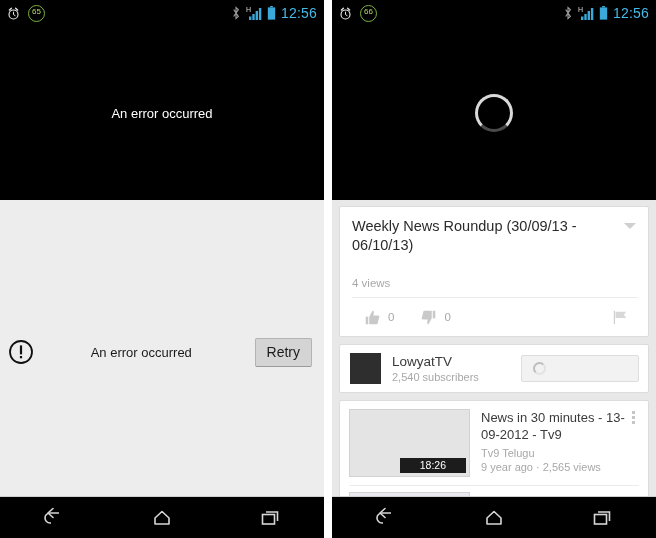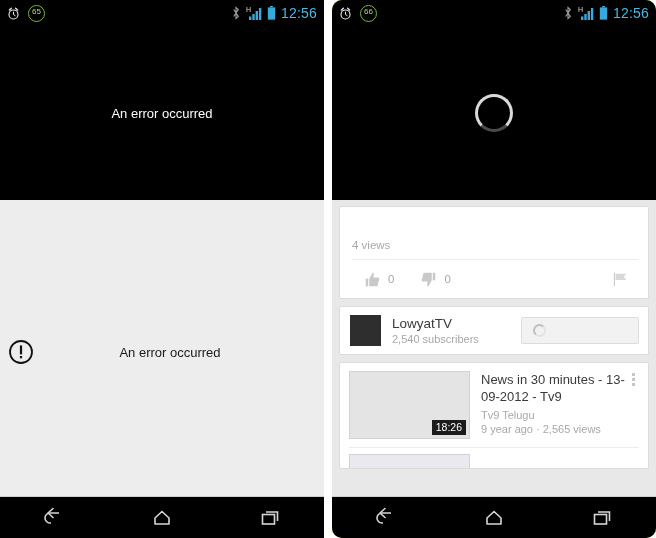--- a/index.html
+++ b/index.html
@@ -19,21 +19,21 @@
     height: 538px;
   }
   .phone {
     position: relative;
     height: 538px;
     overflow: hidden;
     background: #84cc16;
   }
   .phone-left  { width: 324px; }
   .gutter      { width: 8px; background: #ffffff; height: 538px; }
-  .phone-right { width: 324px; border-radius: 10px; }
+  .phone-right { width: 324px; }
 
   
   .statusbar {
     height: 26px;
     background: #000000;
     display: flex;
     align-items: center;
     padding: 0 7px 0 6px;
     box-sizing: border-box;
   }
@@ -243,21 +243,21 @@
     border: 1px solid #d2d2d2;
     flex: 0 0 auto;
     box-sizing: border-box;
   }
   .duration-badge {
     position: absolute;
     right: 3px; bottom: 3px;
     background: #1c1c1c;
     color: #ffffff;
     font-size: 10.5px;
-    padding: 1px 4px 2px;
+    padding: 1px 20px 2px;
     font-family: "Liberation Sans", sans-serif;
   }
   .related-meta { flex: 1 1 auto; margin-left: 11px; min-width: 0; }
   .related-title {
     font-size: 13px;
     color: #3a3a3a;
     line-height: 17px;
     font-family: "Liberation Sans", sans-serif;
   }
   .related-channel {
@@ -360,20 +360,21 @@
     </div>
 
     <div class="left-body">
       <div class="error-row">
         <svg class="error-circle-icon" viewBox="0 0 26 26">
           <circle cx="13" cy="13" r="11" fill="none" stroke="#111111" stroke-width="1.8"></circle>
           <rect x="11.9" y="6.4" width="2.2" height="9" fill="#111111"></rect>
           <rect x="11.9" y="17" width="2.2" height="2.3" fill="#111111"></rect>
         </svg>
         <div class="error-row-text">An error occurred</div>
+        <button class="retry-button">Retry</button>
       </div>
     </div>
 
     <div class="navbar">
       <svg class="nav-icon" viewBox="0 0 32 22">
         <path d="M21 6 H12 a5 5 0 0 0 0 10 h1" fill="none" stroke="#d6d6d6" stroke-width="1.6"></path>
         <path d="M15 1.5 L10 6 L15 10.5" fill="none" stroke="#d6d6d6" stroke-width="1.6" stroke-linejoin="round" stroke-linecap="round"></path>
       </svg>
       <svg class="nav-icon" viewBox="0 0 32 22">
         <path d="M9 17 V11 L16 4.5 L23 11 V17 Z" fill="none" stroke="#d6d6d6" stroke-width="1.6" stroke-linejoin="round"></path>
@@ -421,20 +422,24 @@
       </div>
     </div>
 
     <div class="player">
       <div class="spinner-ring"></div>
     </div>
 
     <div class="right-body">
 
       <div class="card title-card">
+        <div class="title-top">
+          <div class="video-title">Weekly News Roundup (30/09/13 - 06/10/13)</div>
+          <div class="chevron-down-icon"></div>
+        </div>
         <div class="view-count">4 views</div>
         <div class="rating-row">
           <div class="rate-item">
             <svg class="thumb-icon" viewBox="0 0 20 20">
               <path d="M2 9 H5 V18 H2 Z" fill="#c9c9c9"></path>
               <path d="M6.2 9 L10 2 q1.8 -0.3 1.6 2 L11 7.6 H17 q1.5 0.6 0.9 2 L16 17 q-0.4 1 -1.6 1 H6.2 Z" fill="#c9c9c9"></path>
             </svg>
             <div class="rate-count">0</div>
           </div>
           <div class="rate-item">

